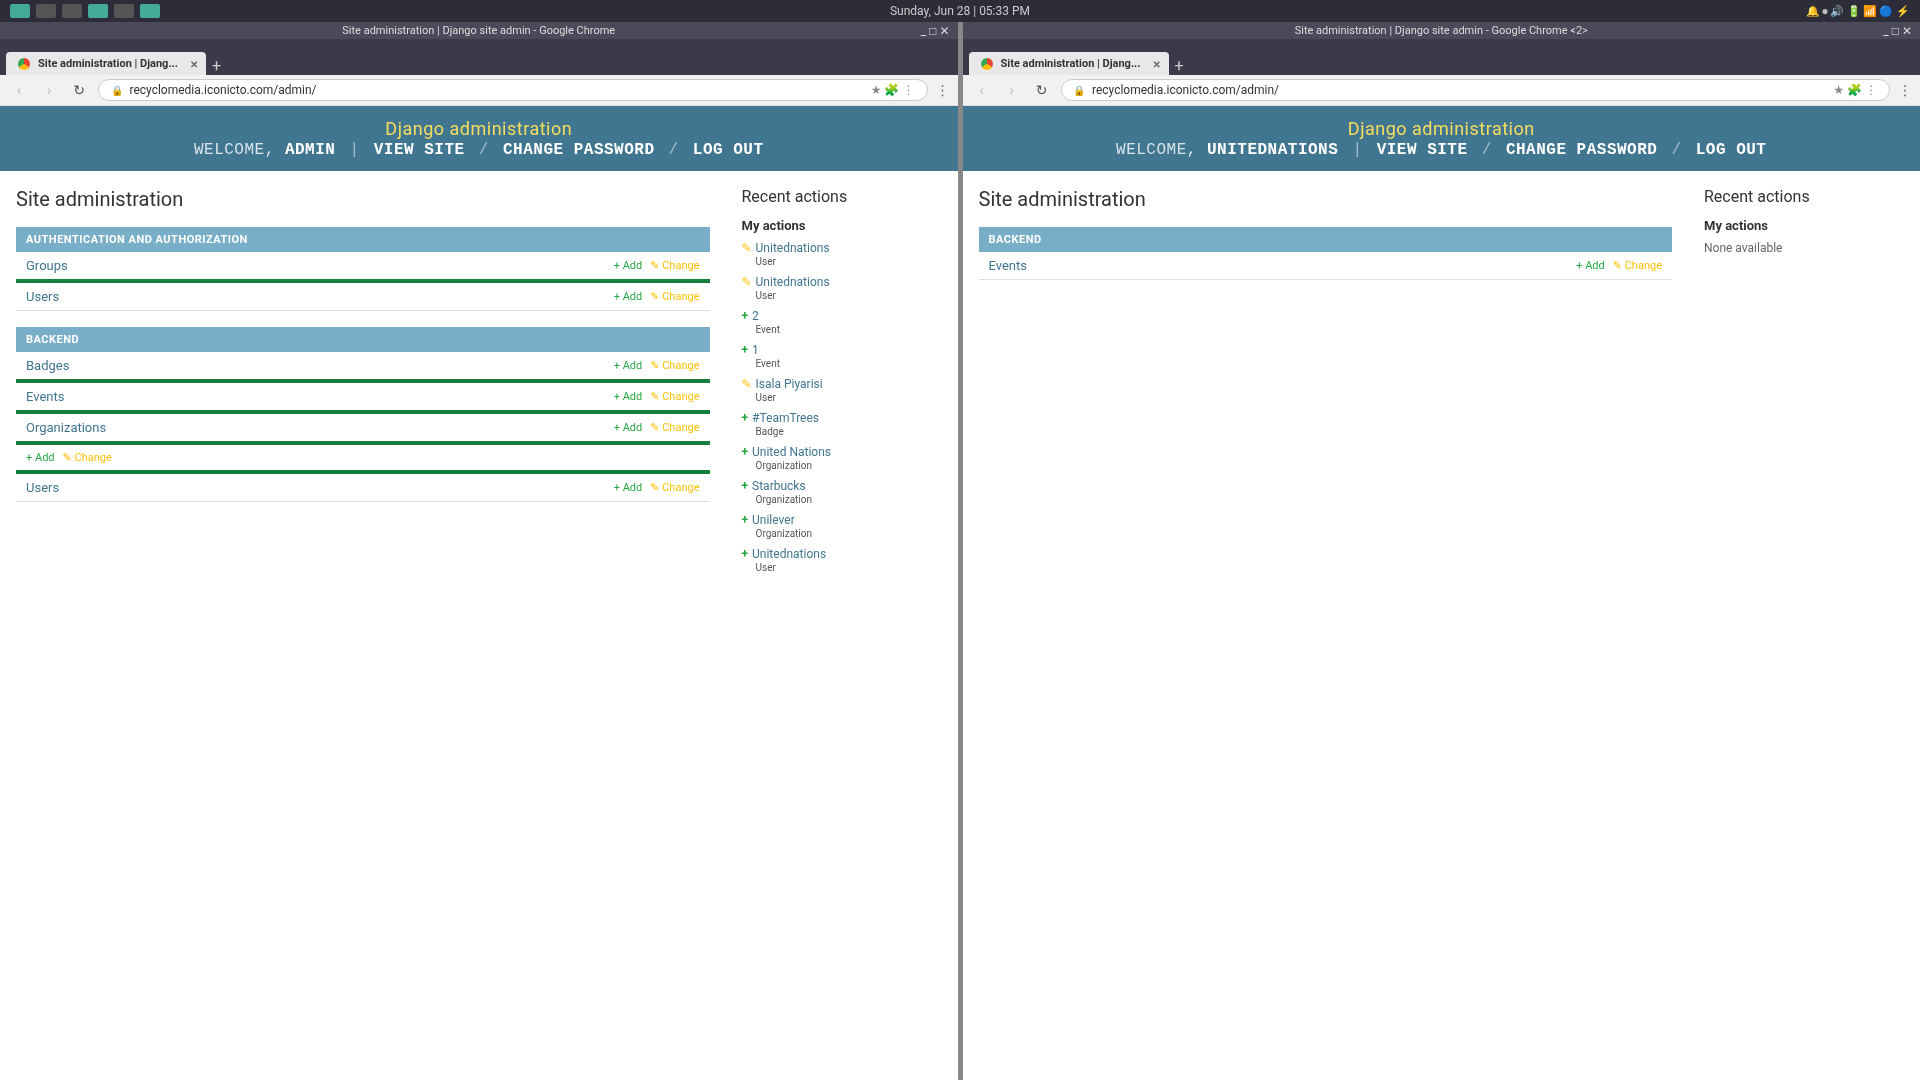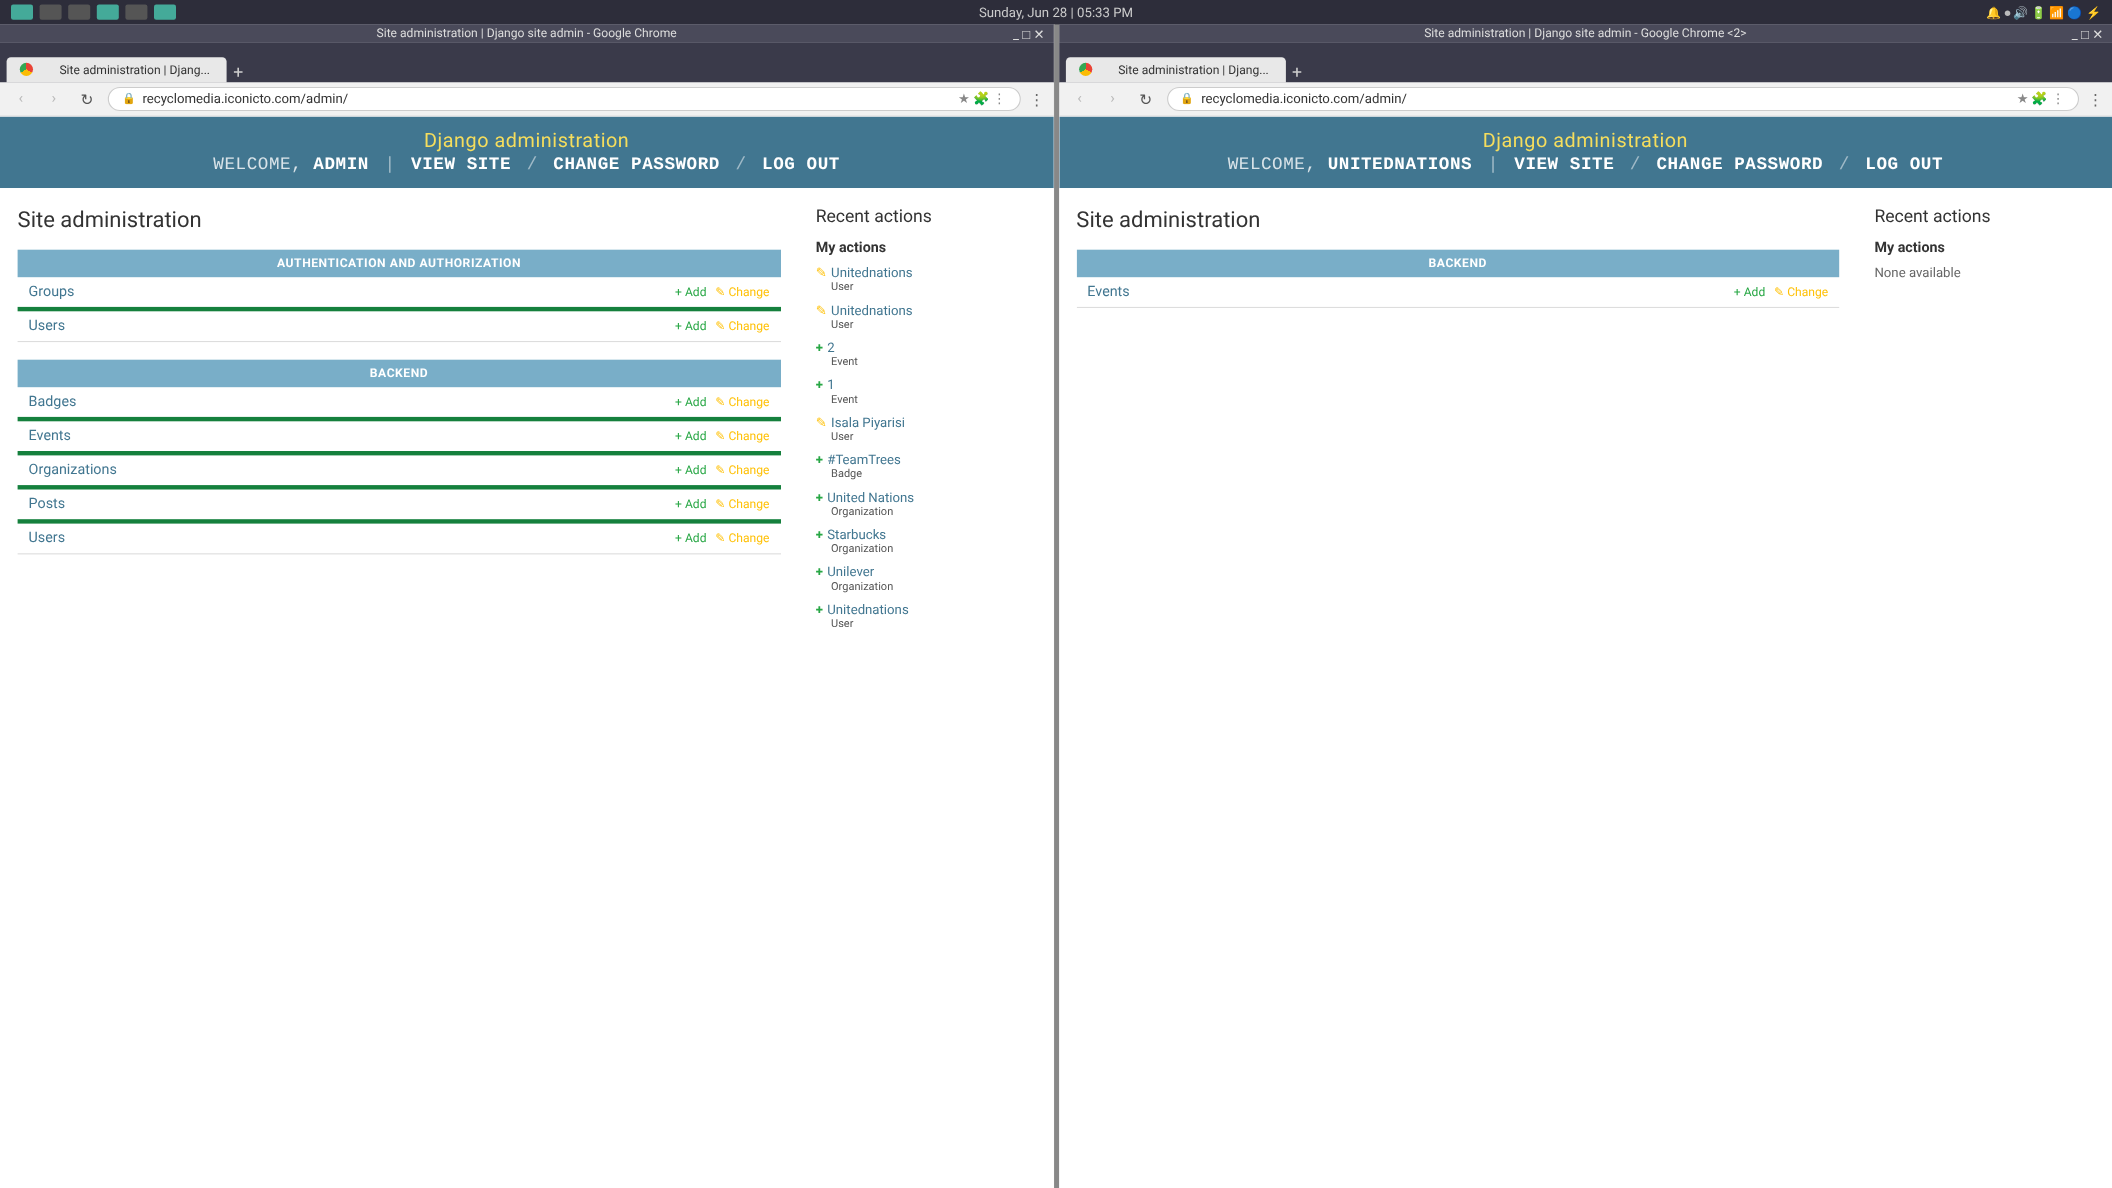--- a/index.html
+++ b/index.html
@@ -63,26 +63,27 @@
       padding: 4px 6px 0;
       height: 36px;
     }
     .tab {
       background: #e8e8e8;
       border-radius: 4px 4px 0 0;
       padding: 5px 12px;
       font-size: 11px;
       color: #333;
       display: flex;
-      align-items: flex-start;
-      gap: 24px;
+      align-items: flex-end;
+      gap: 8px;
       max-width: 200px;
       overflow: hidden;
       white-space: nowrap;
       text-overflow: ellipsis;
+      font-weight: bold;
     }
     .tab .chrome-icon {
       width: 12px;
       height: 12px;
       border-radius: 50%;
       background: conic-gradient(#ea4335 0deg 120deg, #fbbc04 120deg 240deg, #34a853 240deg 360deg);
       flex-shrink: 0;
     }
     .tab .close-tab {
       margin-left: 4px;
@@ -208,21 +209,20 @@
     
     .section-header {
       background: #79aec8;
       color: white;
       padding: 6px 10px;
       font-size: 11px;
       font-weight: bold;
       letter-spacing: 0.5px;
       text-transform: uppercase;
       margin-bottom: 0;
-      text-align: center;
     }
     .model-row {
       display: flex;
       align-items: center;
       padding: 6px 10px;
       border-bottom: 4px solid #15803d;
     }
     .model-row:last-child { border-bottom: 1px solid #ddd; }
     .model-name {
       flex: 1;
@@ -389,21 +389,20 @@
               </div>
             </div>
             <div class="model-row">
               <div class="model-name">Organizations</div>
               <div class="model-actions">
                 <a class="action-add">Add</a>
                 <a class="action-change">Change</a>
               </div>
             </div>
             <div class="model-row">
-              <div class="model-name">Posts</div>
               <div class="model-actions">
                 <a class="action-add">Add</a>
                 <a class="action-change">Change</a>
               </div>
             </div>
             <div class="model-row">
               <div class="model-name">Users</div>
               <div class="model-actions">
                 <a class="action-add">Add</a>
                 <a class="action-change">Change</a>

